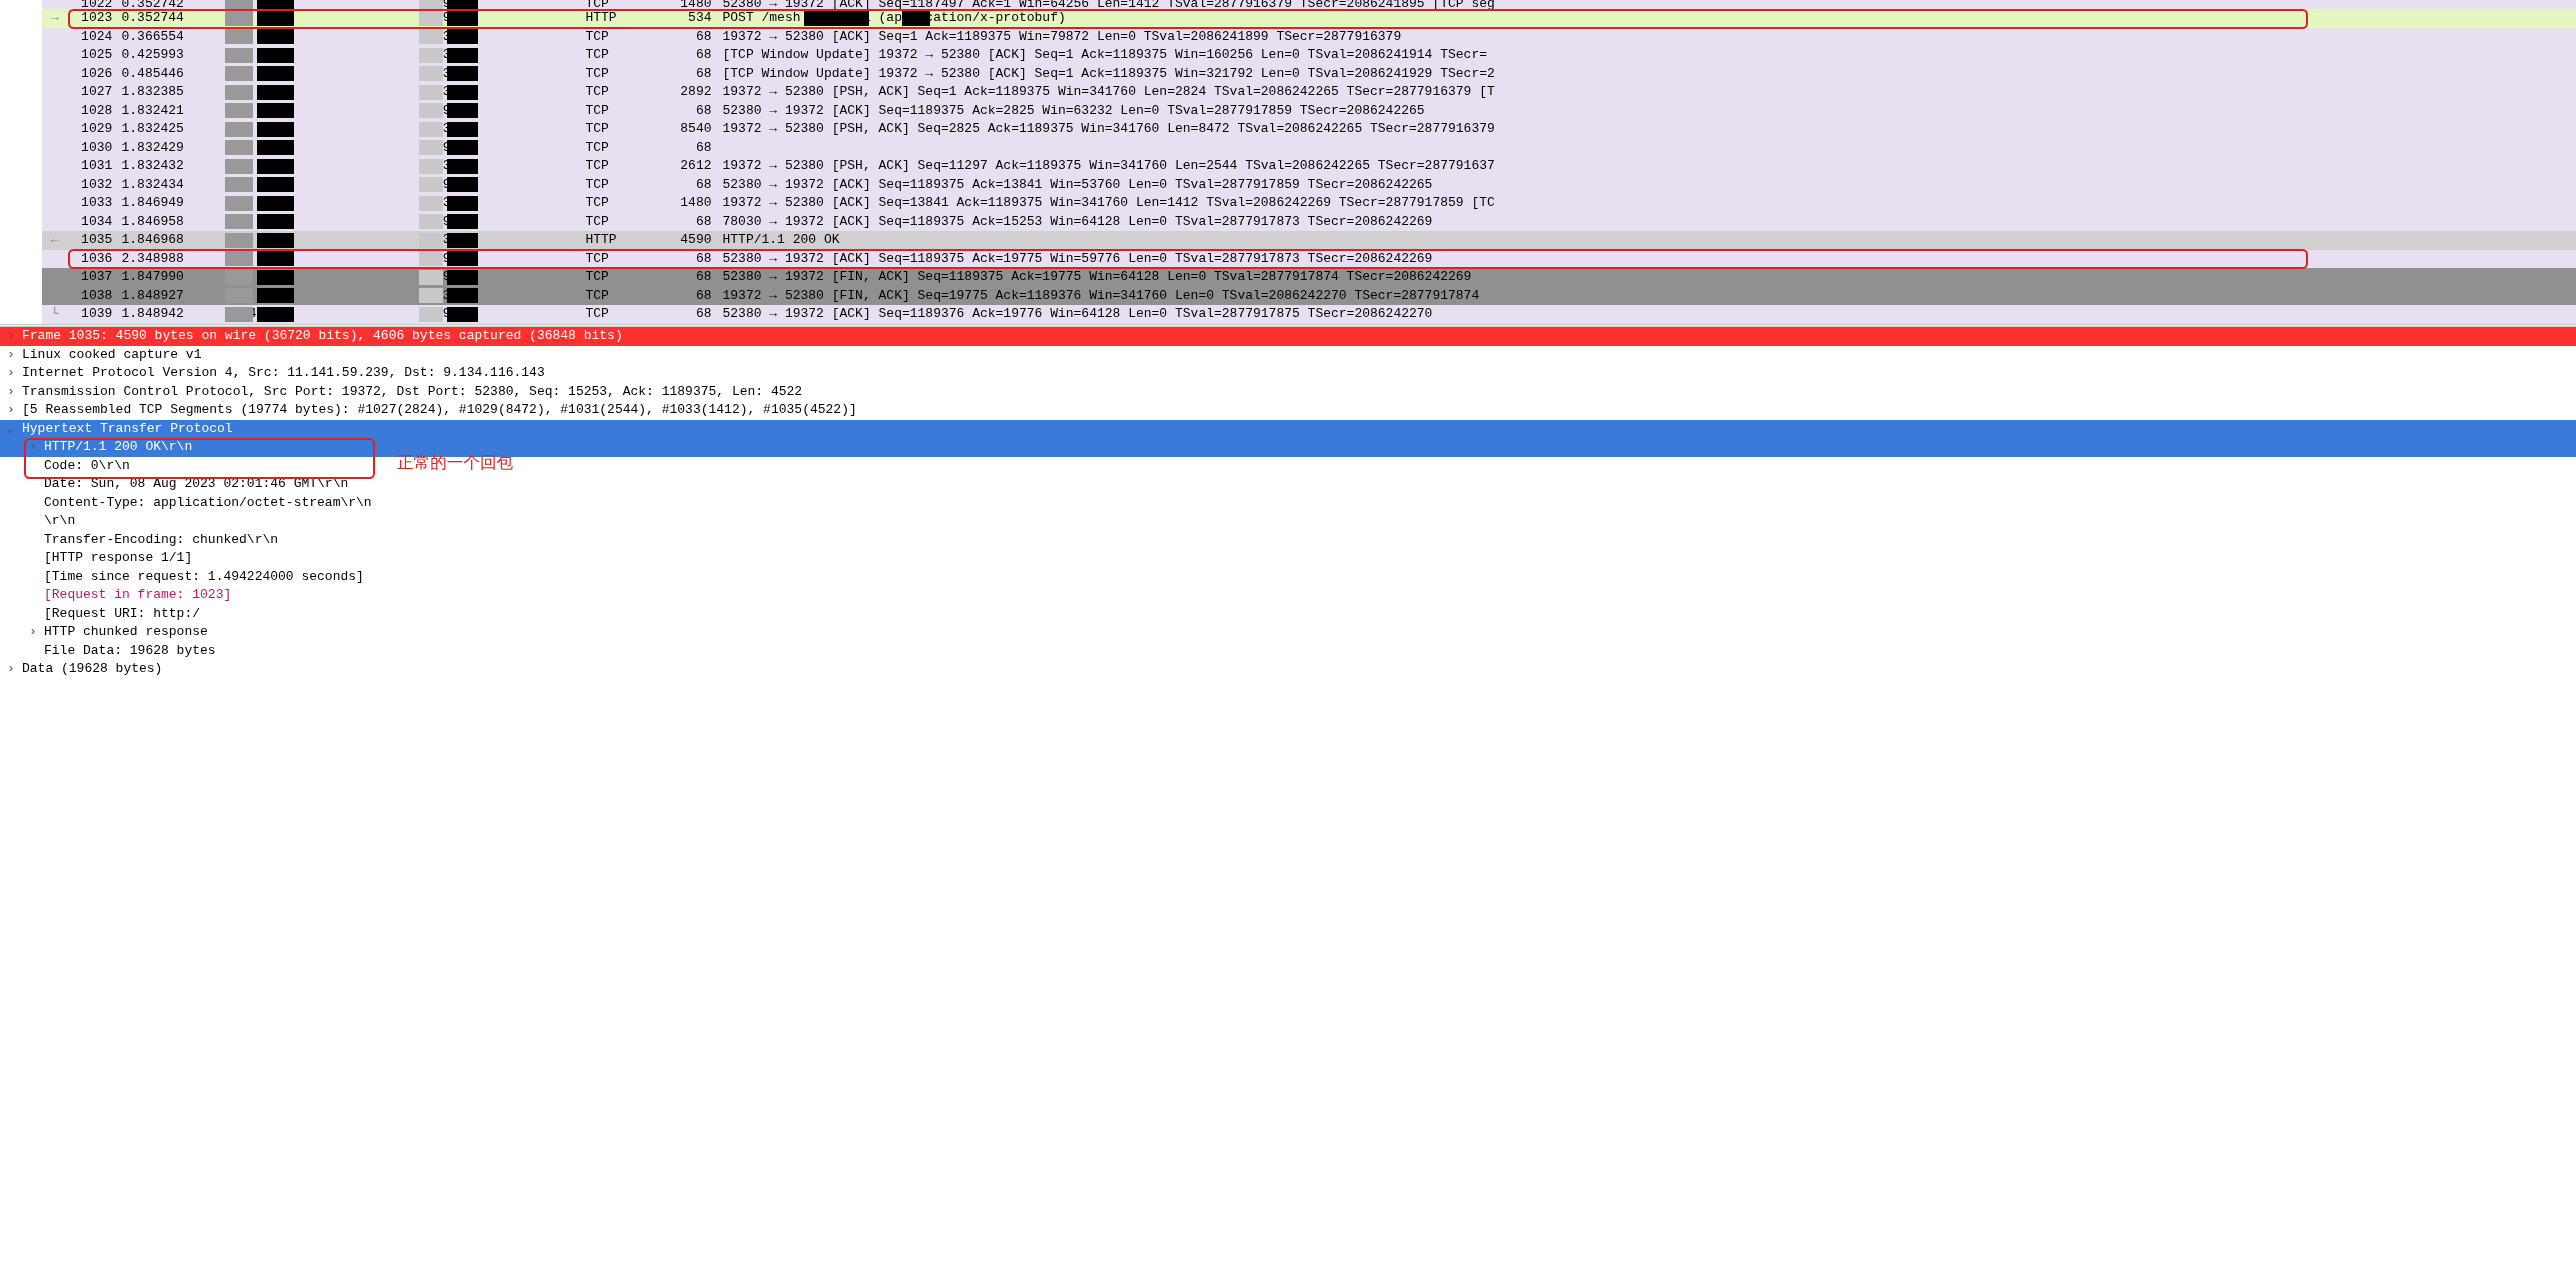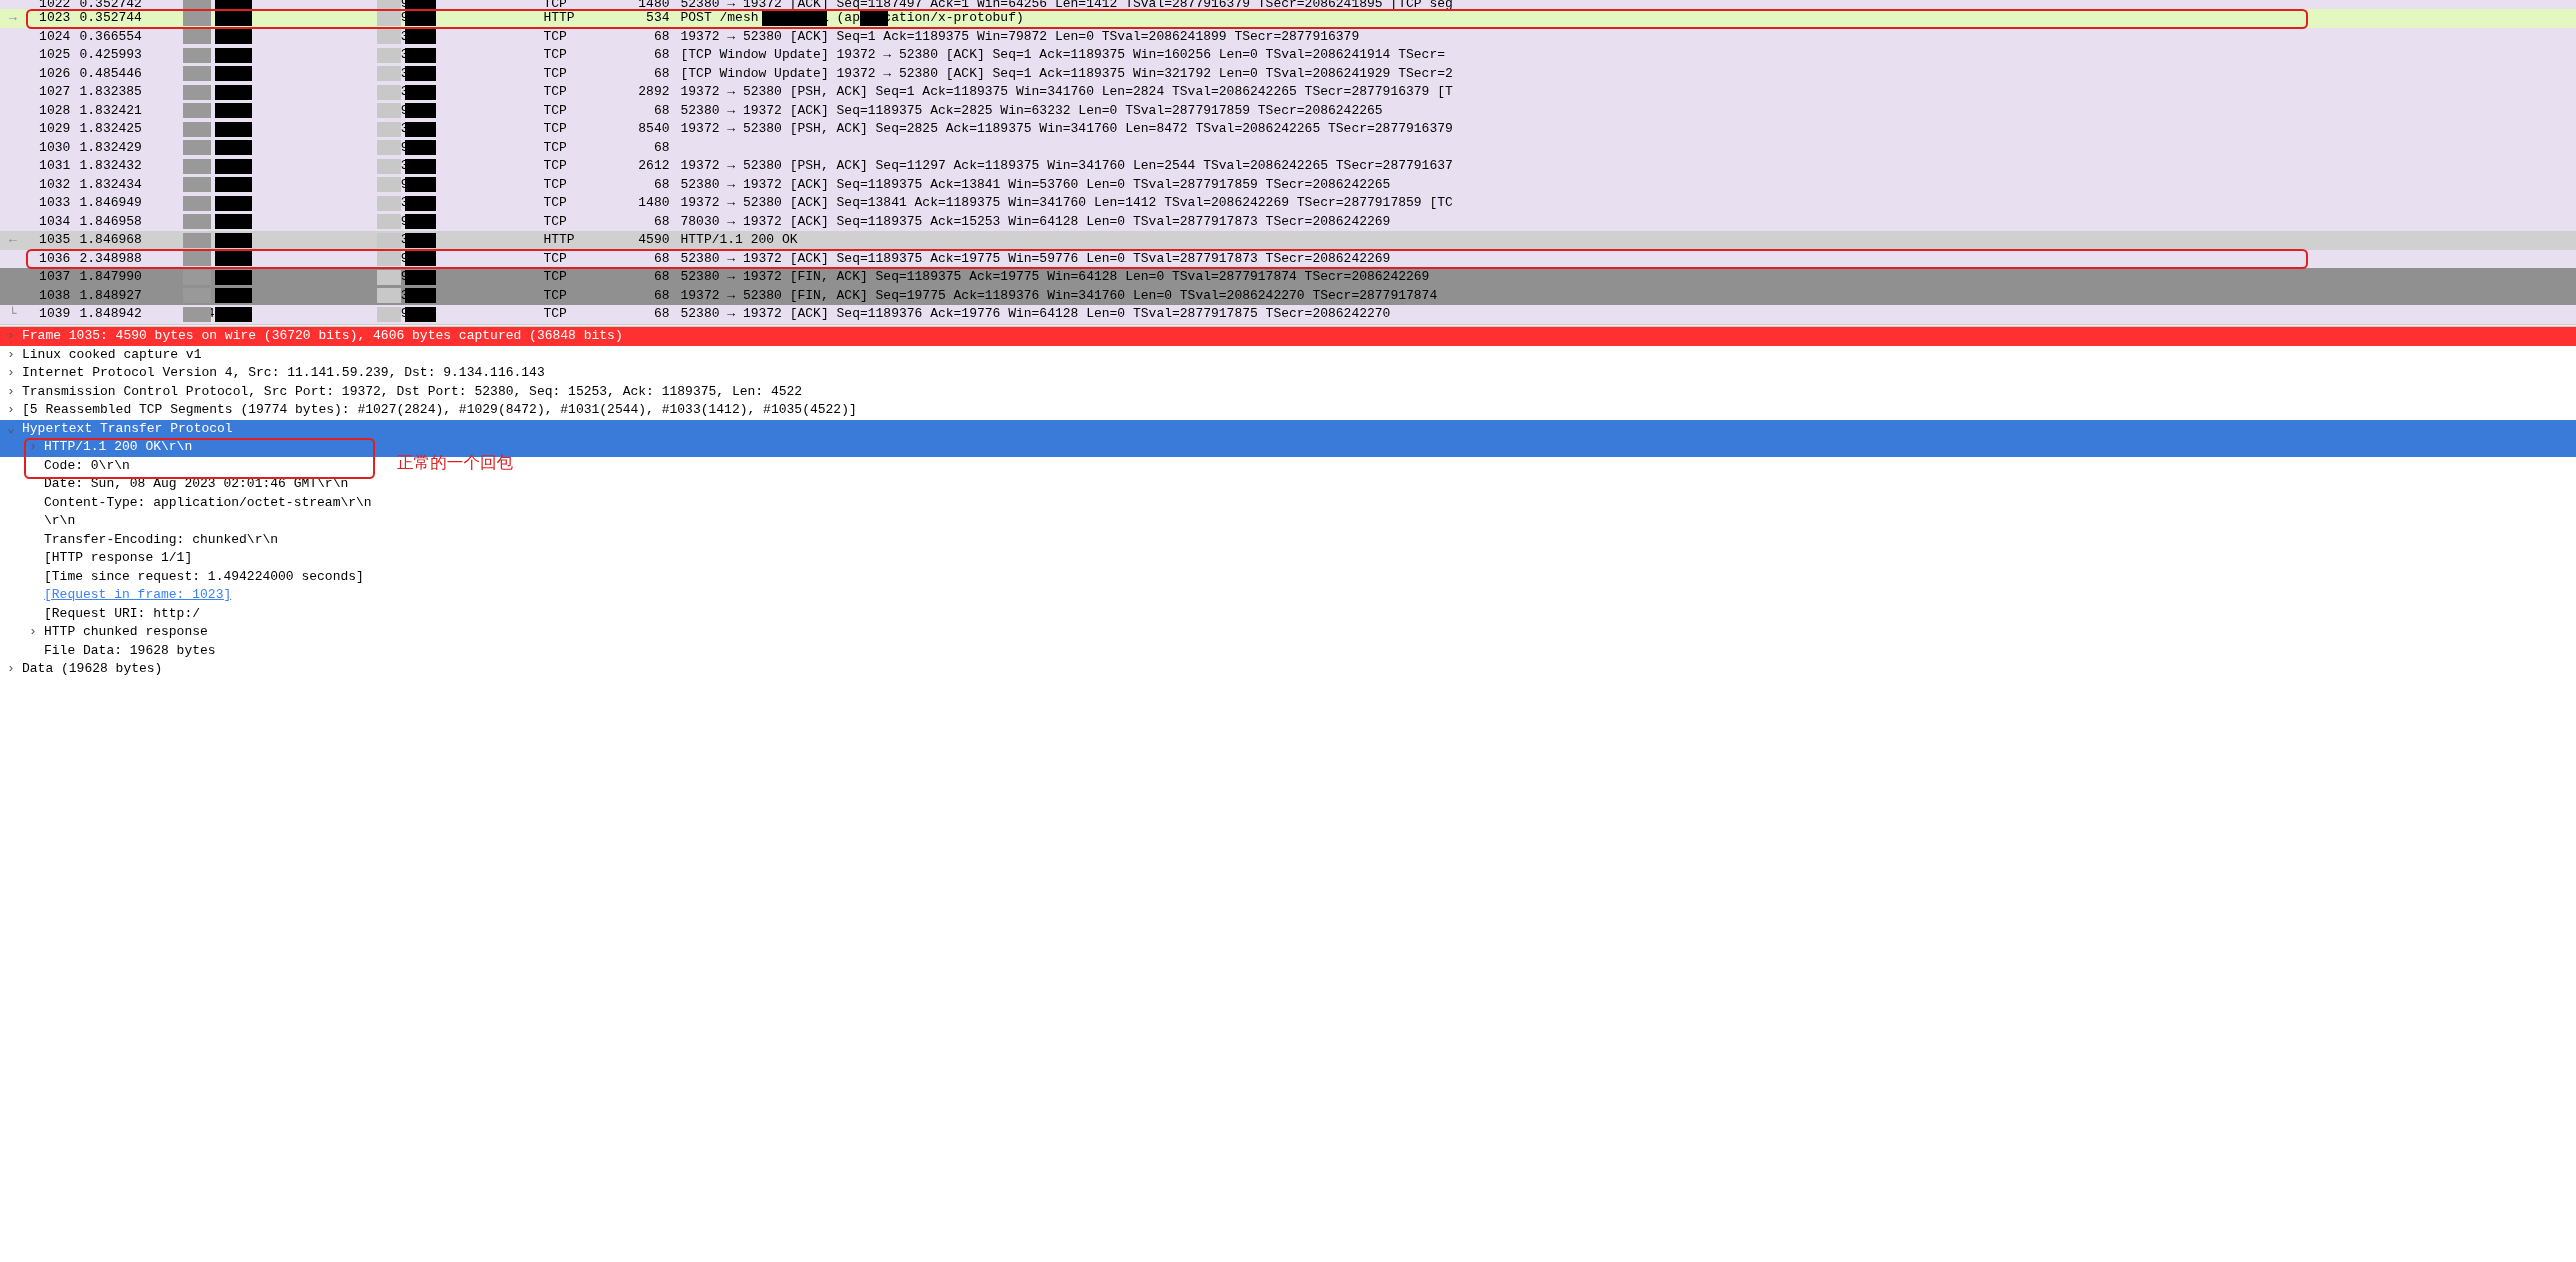--- a/index.html
+++ b/index.html
@@ -65,34 +65,34 @@
     line-height: 18.5px;
     align-items: center;
     white-space: nowrap;
   }
   .d-arrow { width: 22px; text-align: center; color: #555; flex-shrink: 0; }
   .d-indent1 { padding-left: 22px; }
   .d-indent2 { padding-left: 44px; }
   .detail-row.frame-hdr { background: #ff3030; color: #fff; }
   .detail-row.http-hdr { background: #3a7ad9; color: #fff; }
   .detail-row.http-status { background: #3a7ad9; color: #fff; }
-  .link { color: #3b82f6; text-decoration: underline; }
+  .link { color: #be185d; }
 
   .annotation {
     position: absolute;
     color: #e02020;
     font-family: "Microsoft YaHei", "PingFang SC", sans-serif;
     font-size: 16.6px;
     z-index: 6;
   }
 </style>
 </head>
 <body>
 
-<div class="packet-list" id="packet-list" style="position:relative;">
+<div class="packet-list" id="packet-list" style="position:relative;margin-left:42px;">
   <div class="red-border border-1023"></div>
   <div class="red-border border-1035"></div>
 <div class="packet-row bg-lavender partial-top">
       <span class="pr-arrow"></span>
       <span class="pr-no">1022</span>
       <span class="pr-time">0.352742</span>
       <span class="pr-src">143<span class="redact gray" style="left: 7.4px; width: 28px;"></span><span class="redact" style="left: 39px; width: 37px;"></span></span>
       <span class="pr-dst">.239<span class="redact light" style="left: 7.4px; width: 24px;"></span><span class="redact" style="left: 35px; width: 31px;"></span></span>
       <span class="pr-proto">TCP</span>
       <span class="pr-len">1480</span>

